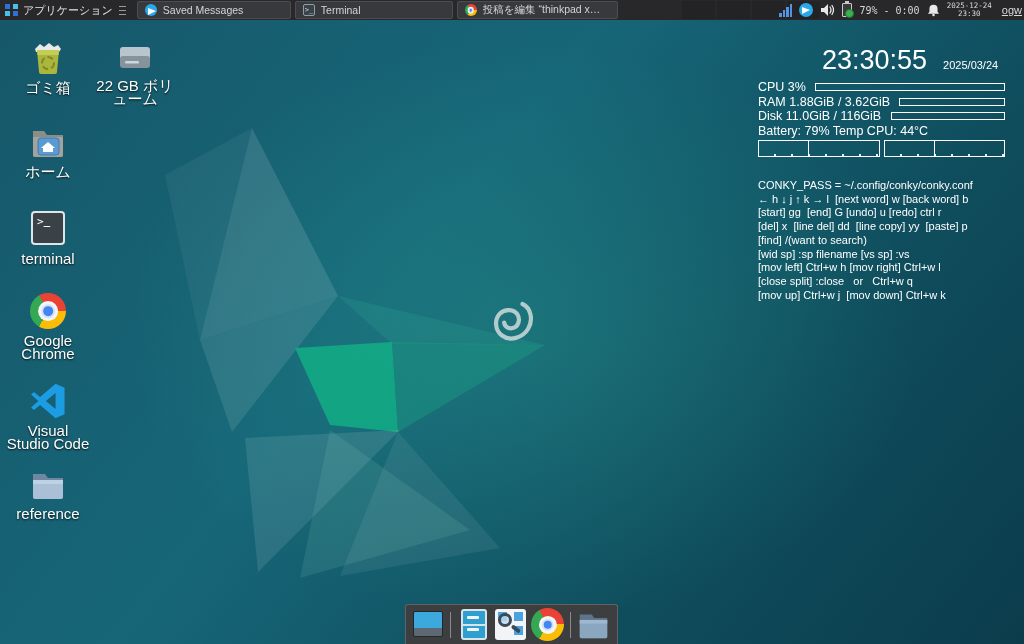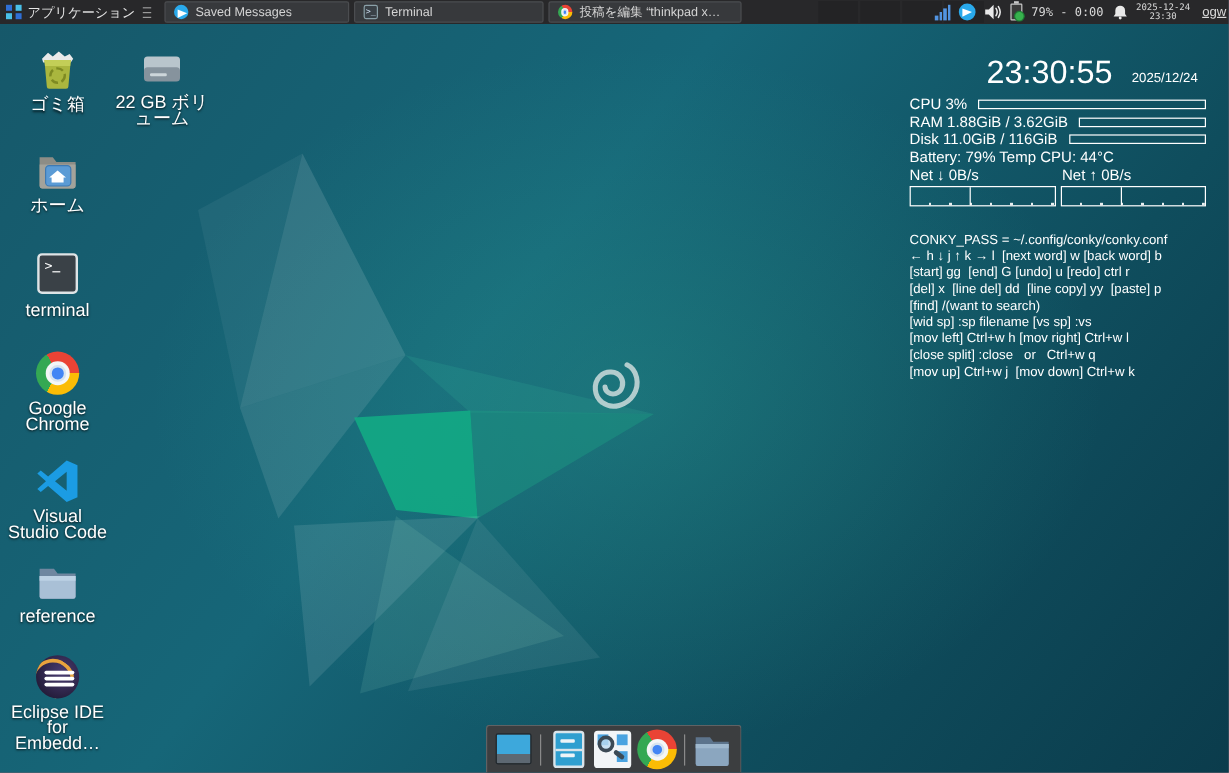--- a/index.html
+++ b/index.html
@@ -271,54 +271,40 @@
     <div class="glyph">
       <svg width="36" height="36" viewBox="0 0 36 36">
         <path d="M3 8 h12 l3 4 h15 v19 a2 2 0 0 1 -2 2 H5 a2 2 0 0 1 -2 -2 z" fill="#6f87a0"></path>
         <path d="M3 14 h30 v17 a2 2 0 0 1 -2 2 H5 a2 2 0 0 1 -2 -2 z" fill="#a9c0d6"></path>
         <path d="M3 14 h30 v4 H3 z" fill="#bdd2e4"></path>
       </svg>
     </div>
     <div class="lbl">reference</div>
   </div>
 
-  <div class="dicon" style="left:6px; top:546px;">
-    <div class="glyph">
-      <div class="eclipse">
-          <i></i>
-          <i></i>
-          <i></i>
-        </div>
-    </div>
-    <div class="lbl">Eclipse IDE for Embedd…</div>
-  </div>
 
   <div class="conky">
     <div class="conky-timerow">
       <span class="conky-time">23:30:55</span>
-      <span class="conky-date">2025/12/24</span>
+      <span class="conky-date">2025/03/24</span>
     </div>
     <div style="height:6px;"></div>
     <div class="meter">
       <span class="mlabel">CPU 3% </span>
       <span class="bar"><span class="fill" style="width: 4%;"></span></span>
     </div>
     <div class="meter">
       <span class="mlabel">RAM 1.88GiB / 3.62GiB </span>
       <span class="bar"><span class="fill" style="width: 52%;"></span></span>
     </div>
     <div class="meter">
       <span class="mlabel">Disk 11.0GiB / 116GiB </span>
       <span class="bar"><span class="fill" style="width: 9%;"></span></span>
     </div>
     <div class="conky-line">Battery: 79% Temp CPU: 44°C</div>
-    <div class="netrow">
-      <span>Net ↓ 0B/s</span>
-      <span>Net ↑ 0B/s</span>
-    </div>
     <div class="graphs">
       <span class="graph">
           <i></i>
           <i></i>
         </span>
       <span class="graph">
           <i></i>
           <i></i>
         </span>
     </div>

